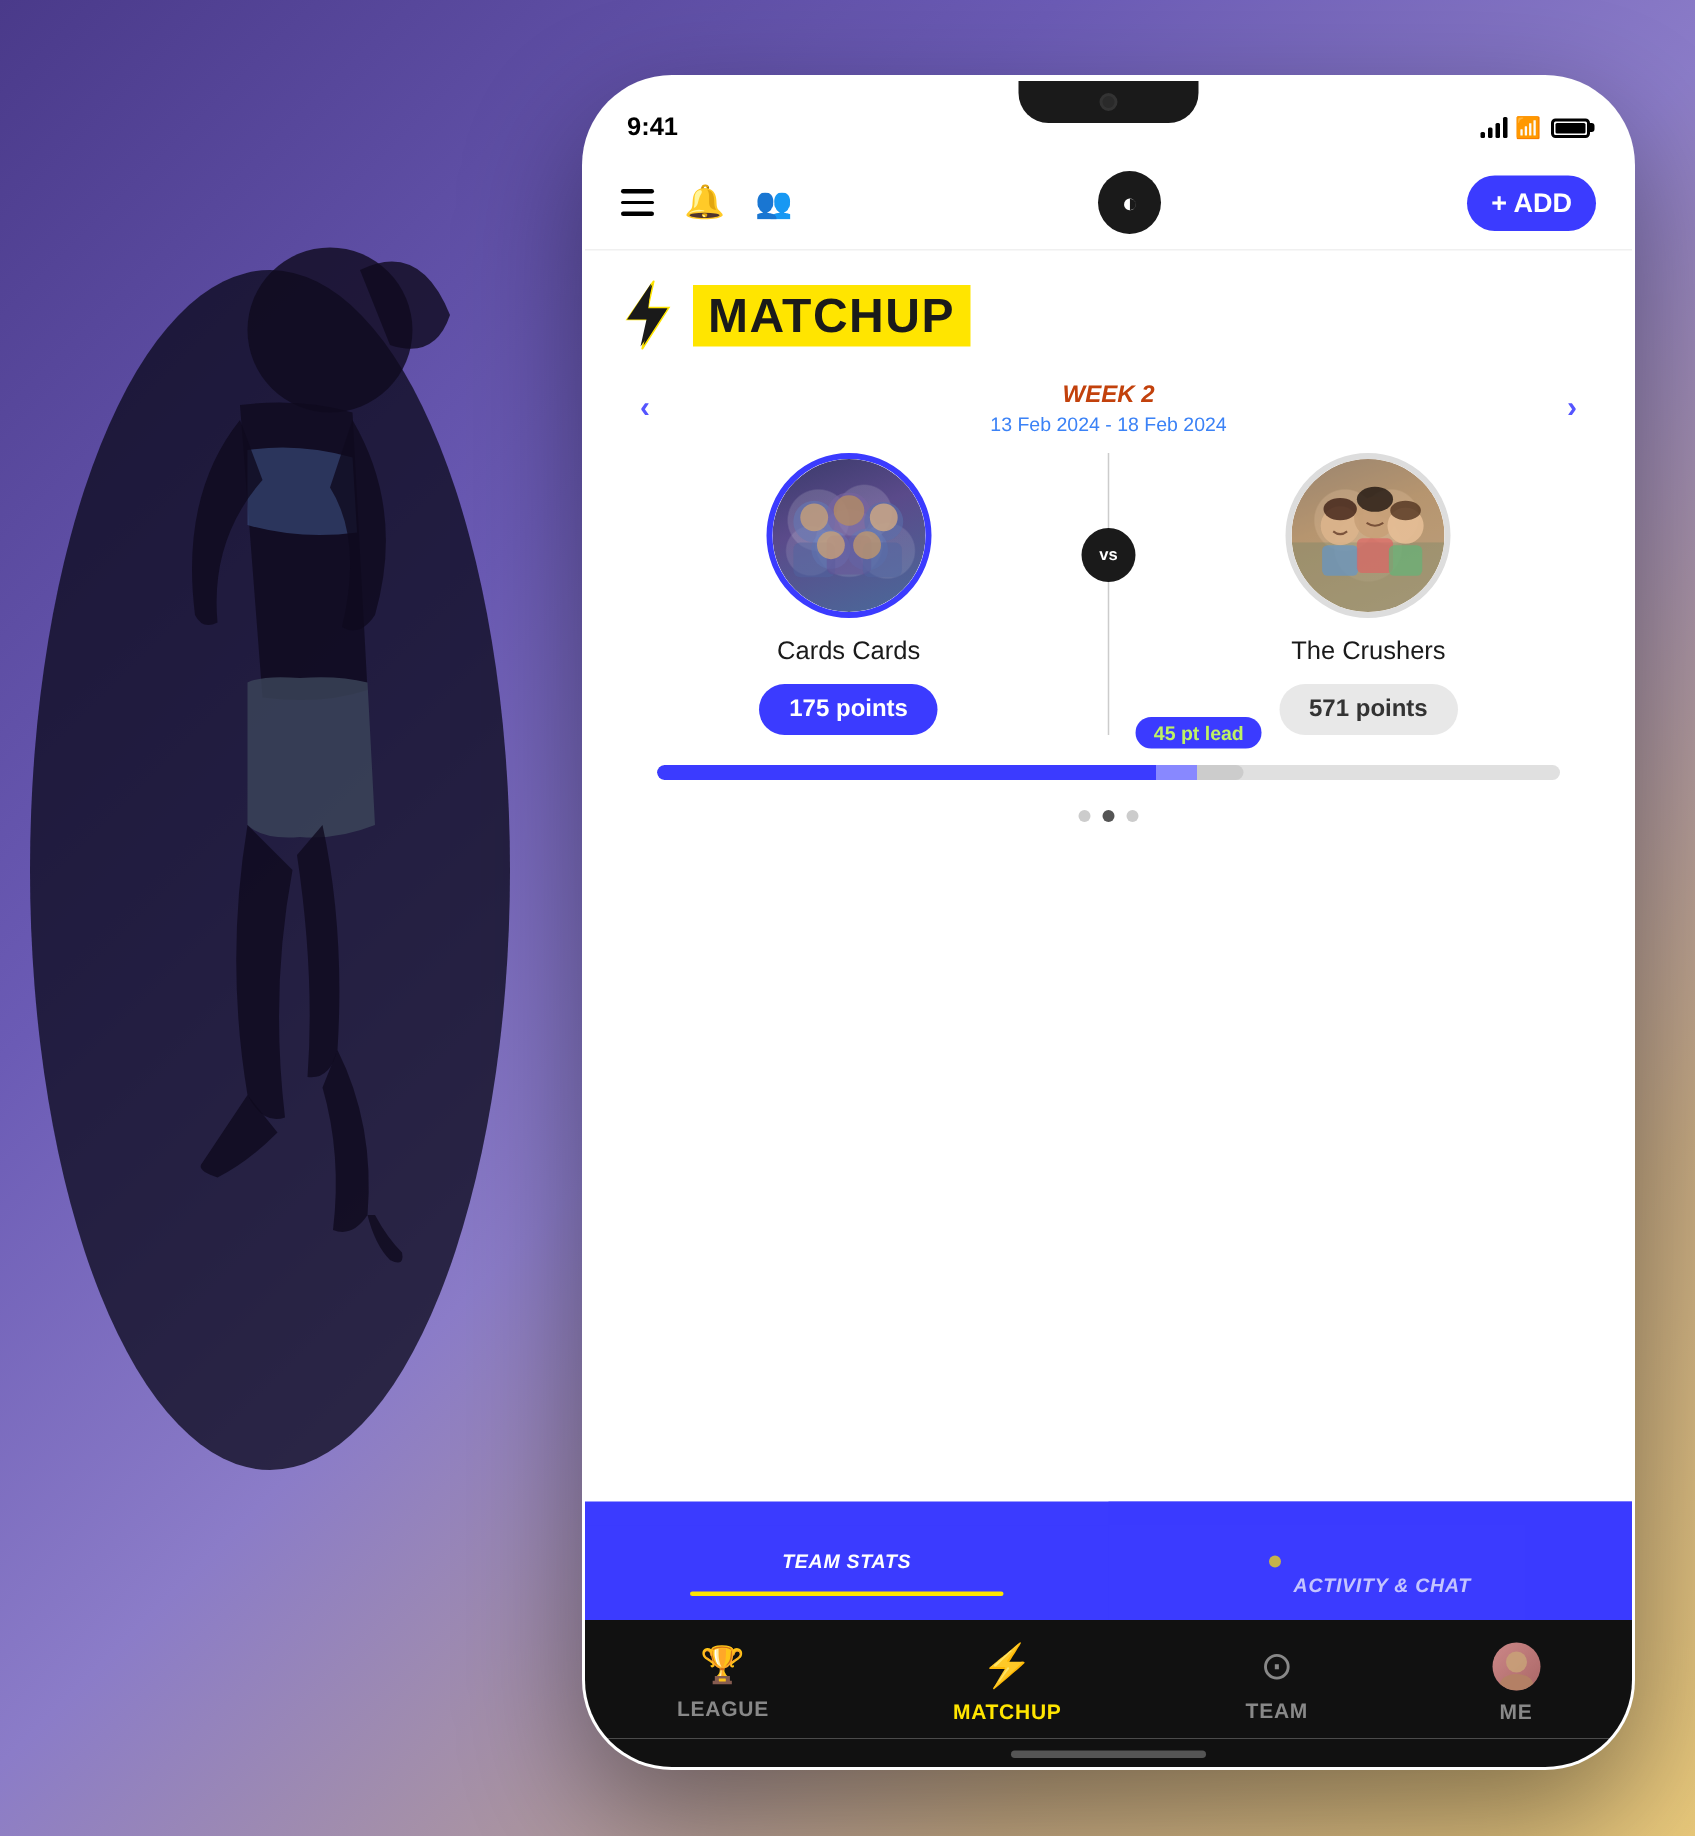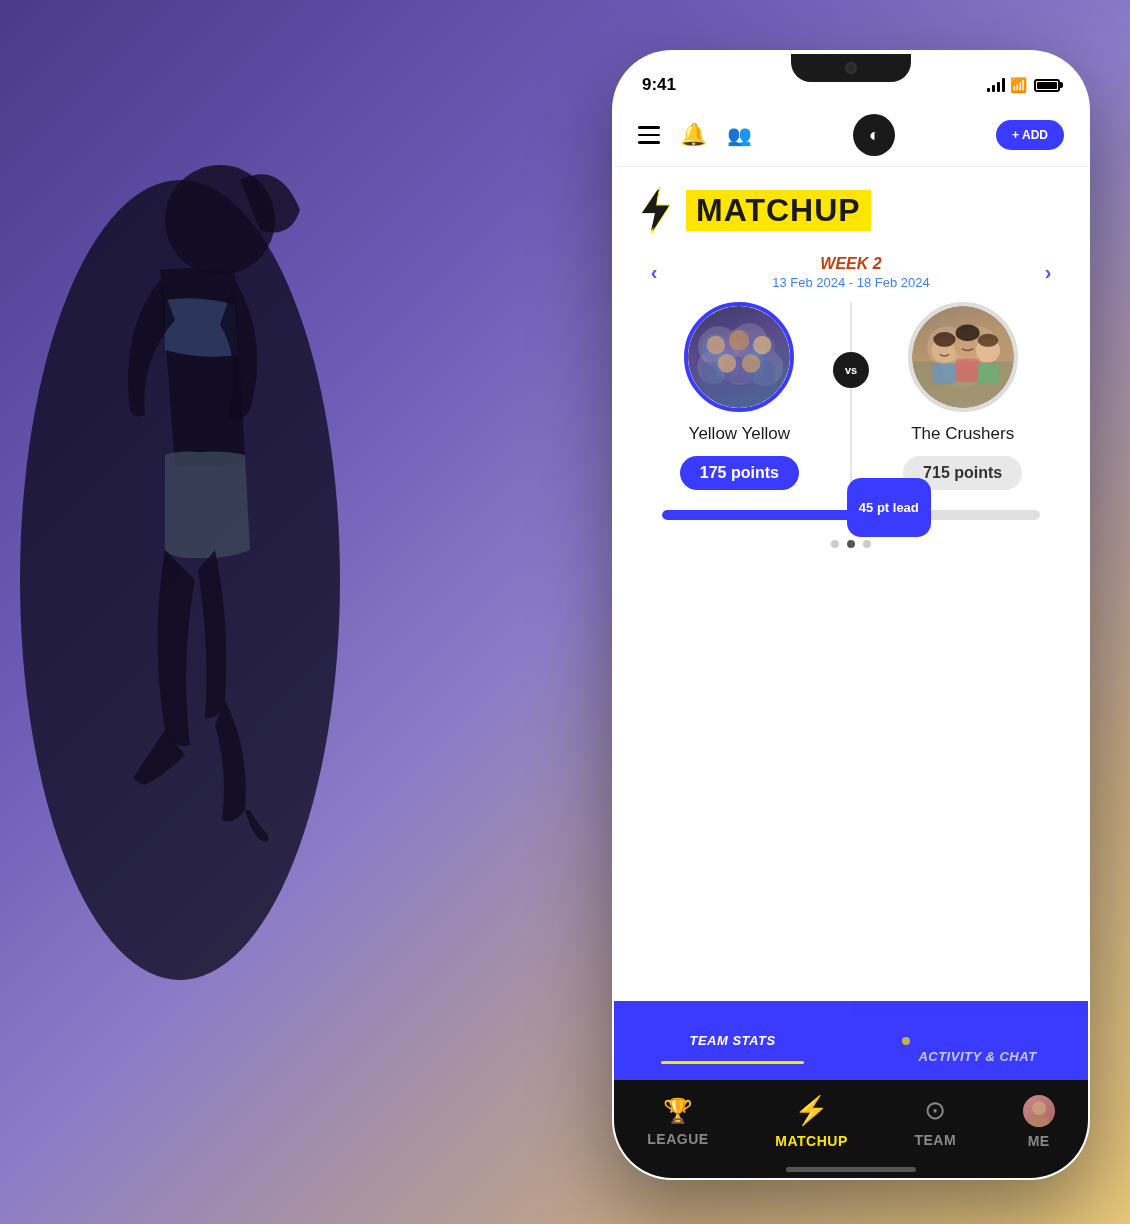--- a/index.html
+++ b/index.html
@@ -37,21 +37,21 @@
       top: 80px;
       width: 440px;
       height: 1100px;
     }
 
     
     .phone-wrapper {
       position: absolute;
       right: 40px;
       top: 50px;
-      width: 478px;
+      width: 702px;
       height: 1130px;
       z-index: 10;
     }
 
     .phone-frame {
       width: 100%;
       height: 100%;
       background: white;
       border-radius: 60px;
       border: 2px solid rgba(255,255,255,0.8);
@@ -232,21 +232,21 @@
       color: white;
       font-size: 18px;
     }
 
     .add-btn {
       background: #3b3bff;
       color: white;
       border: none;
       border-radius: 20px;
       padding: 8px 16px;
-      font-size: 12px;
+      font-size: 18px;
       font-weight: 600;
       cursor: pointer;
       display: flex;
       align-items: flex-end;
       gap: 4px;
     }
 
     
     .app-title-area {
       padding: 20px 24px 10px;
@@ -413,22 +413,22 @@
       margin: 20px 24px 0;
       position: relative;
     }
 
     .lead-badge {
       position: absolute;
       top: -32px;
       left: 60%;
       transform: translateX(-50%);
       background: #3b3bff;
-      color: #ffffff;
-      padding: 22px 12px;
+      color: #bef264;
+      padding: 3px 12px;
       border-radius: 14px;
       font-size: 13px;
       font-weight: 600;
       white-space: nowrap;
     }
 
     .progress-track {
       width: 100%;
       height: 10px;
       background: #e0e0e0;
@@ -758,21 +758,21 @@
 
                     <circle cx="30" cy="42" r="10" fill="rgba(200,160,120,0.8)"></circle>
                     <circle cx="55" cy="37" r="11" fill="rgba(180,140,100,0.8)"></circle>
                     <circle cx="80" cy="42" r="10" fill="rgba(210,170,130,0.8)"></circle>
                     <circle cx="42" cy="62" r="10" fill="rgba(200,160,120,0.8)"></circle>
                     <circle cx="68" cy="62" r="10" fill="rgba(190,150,110,0.8)"></circle>
                   </svg>
                 </div>
               </div>
             </div>
-            <div class="team-name">Yellow Yellow</div>
+            <div class="team-name">Cards Cards</div>
             <div class="points-badge home">175 points</div>
           </div>
 
           <div class="team">
             <div class="team-avatar away">
               <div class="team-avatar-inner">
                 <div class="photo-grid-away">
                   <svg viewBox="0 0 110 110" style="position:absolute;inset:0;width:100%;height:100%">
 
                     <rect x="0" y="0" width="110" height="110" fill="rgba(180,150,120,0.4)"></rect>
@@ -790,21 +790,21 @@
                     <rect x="47" y="57" width="26" height="25" rx="4" fill="rgba(220,100,100,0.7)"></rect>
                     <rect x="70" y="62" width="24" height="22" rx="4" fill="rgba(100,180,120,0.7)"></rect>
 
                     <path d="M30 52 Q35 56 40 52" stroke="rgba(100,60,40,0.8)" stroke-width="1.5" fill="none"></path>
                     <path d="M54 46 Q60 50 66 46" stroke="rgba(100,60,40,0.8)" stroke-width="1.5" fill="none"></path>
                   </svg>
                 </div>
               </div>
             </div>
             <div class="team-name">The Crushers</div>
-            <div class="points-badge away">715 points</div>
+            <div class="points-badge away">571 points</div>
           </div>
         </div>
 
         <div class="progress-area">
           <div class="lead-badge">45 pt lead</div>
           <div class="progress-track">
             <div class="progress-fill" style="width: 65%; background: linear-gradient(to right, #3b3bff 0%, #3b3bff 85%, #8888ff 85%, #8888ff 92%, #ccc 92%);"></div>
           </div>
         </div>
 

